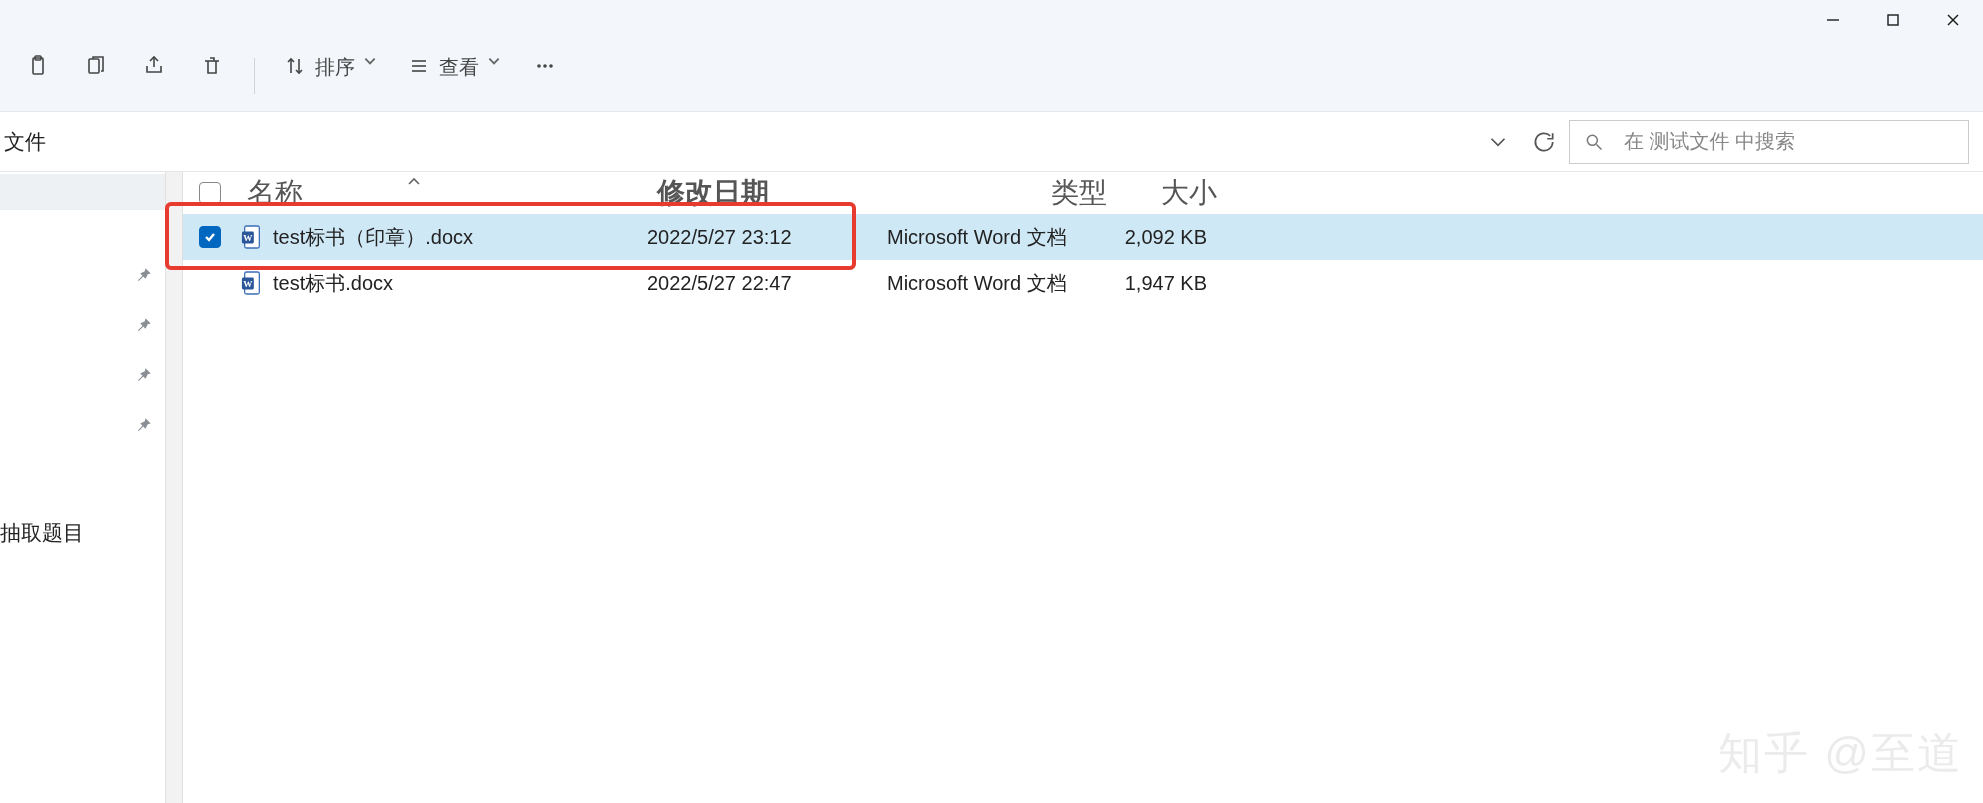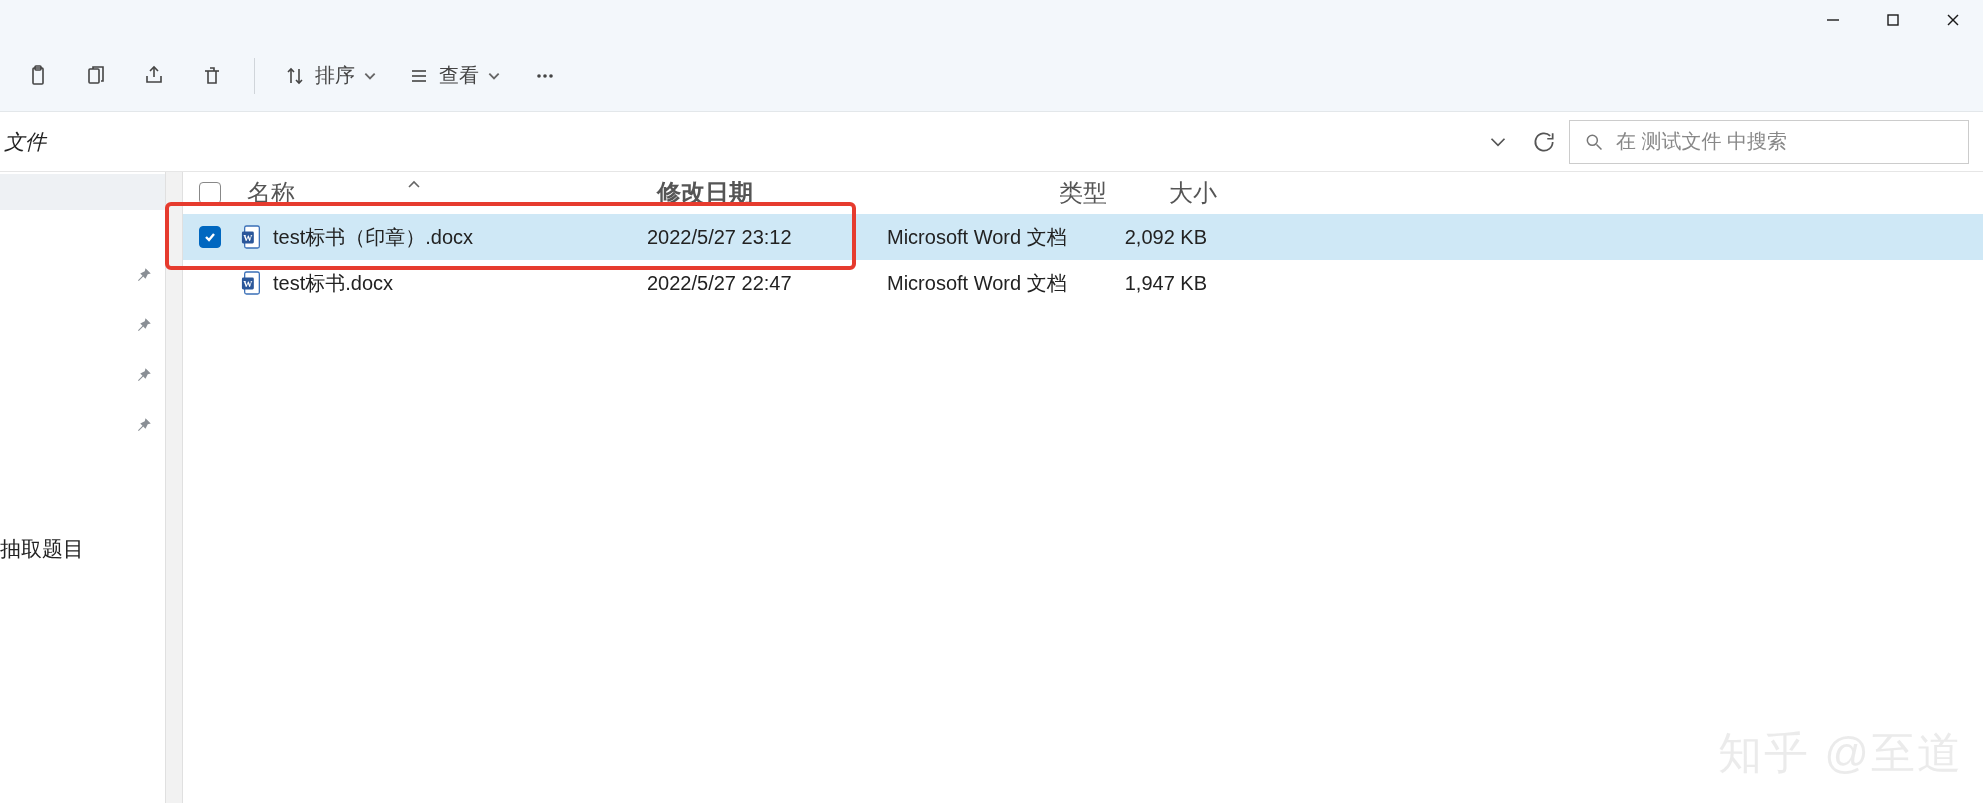--- a/index.html
+++ b/index.html
@@ -6,50 +6,50 @@
   html, body { width: 1983px; height: 803px; font-family: "Segoe UI", "Microsoft YaHei", sans-serif; font-size: 20px; color: #333; overflow: hidden; background: #fff; }
 
   
   .titlebar { height: 40px; background: #f3f7fb; display: flex; justify-content: flex-end; align-items: center; padding-right: 0; }
   .titlebar .winbtn { width: 60px; height: 40px; display: flex; align-items: center; justify-content: center; cursor: pointer; }
   .titlebar .winbtn svg { stroke: #1a1a1a; stroke-width: 1.4; fill: none; }
 
   
   .toolbar { height: 72px; background: #f3f7fb; border-bottom: 1px solid #e3e7ea; display: flex; align-items: center; padding: 0 12px; gap: 6px; }
   .tb-divider { width: 1px; height: 36px; background: #d0d5da; margin: 0 10px; }
-  .tb-btn { height: 44px; padding: 0 12px; display: flex; align-items: center; gap: 8px; border-radius: 4px; cursor: pointer; color: #444; }
+  .tb-btn { height: 44px; padding: 0 12px; display: flex; gap: 8px; border-radius: 4px; cursor: pointer; color: #444; }
   .tb-btn svg { width: 24px; height: 24px; stroke: #444; fill: none; stroke-width: 1.6; }
   .tb-btn.icon-only { padding: 0; width: 52px; justify-content: center; }
   .tb-btn .chev { width: 14px; height: 14px; stroke: #666; }
 
   
   .addr-row { height: 60px; background: #fff; border-bottom: 1px solid #e6e6e6; display: flex; align-items: center; }
   .addr-left { flex: 0 0 165px; display: flex; align-items: center; padding-left: 0; }
   .addr-mid { flex: 1 1 auto; display: flex; align-items: center; justify-content: flex-end; padding-right: 12px; gap: 20px; }
-  .addr-text { font-size: 21px; color: #222; padding-left: 4px; font-style: italic; }
+  .addr-text { font-size: 21px; color: #222; padding-left: 4px; }
   .addr-icon { width: 26px; height: 26px; stroke: #555; fill: none; stroke-width: 1.6; cursor: pointer; }
-  .searchbox { flex: 0 0 400px; height: 44px; border: 1px solid #ccc; display: flex; align-items: center; padding: 12px 14px; gap: 12px; margin-right: 14px; }
+  .searchbox { flex: 0 0 400px; height: 44px; border: 1px solid #ccc; display: flex; align-items: center; padding: 12px 14px; gap: 20px; margin-right: 14px; }
   .searchbox svg { width: 20px; height: 20px; stroke: #777; fill: none; stroke-width: 1.8; }
   .searchbox input { border: none; outline: none; font-size: 20px; color: #555; flex: 1; background: transparent; }
   .searchbox input::placeholder { color: #888; }
 
   
   .body-row { display: flex; height: calc(100% - 172px); }
   .leftpane { flex: 0 0 165px; background: #fff; position: relative; border-right: none; overflow: hidden; }
   .leftpane .pinned-stub { height: 50px; display: flex; align-items: center; justify-content: flex-end; padding-right: 12px; }
   .pin-ico { width: 18px; height: 18px; fill: #8a8f95; }
   .leftpane .stub-sel { background: #eef1f4; height: 36px; margin-top: 2px; }
-  .leftpane .label2 { position: absolute; bottom: 240px; left: 0; font-size: 21px; color: #222; }
+  .leftpane .label2 { position: absolute; bottom: 256px; left: 0; font-size: 21px; color: #222; }
 
   .divider-v { flex: 0 0 18px; background: #f2f2f2; border-left: 1px solid #e0e0e0; border-right: 1px solid #e0e0e0; }
 
   .listpane { flex: 1 1 auto; background: #fff; position: relative; }
 
   
-  .colhdr { height: 42px; display: flex; align-items: center; color: #555; font-size: 24px; border-bottom: 1px solid transparent; }
+  .colhdr { height: 42px; display: flex; align-items: center; color: #555; font-size: 28px; border-bottom: 1px solid transparent; }
   .col-chk { width: 54px; display: flex; justify-content: center; }
   .col-name { width: 420px; position: relative; padding-left: 10px; display:flex; align-items:center; gap:10px;}
   .col-name .sort-caret { position: absolute; left: 170px; top: 2px; }
   .col-mod  { width: 240px; font-weight: bold; }
   .col-type { width: 210px; text-align: right; }
   .col-size { width: 120px; text-align: right; padding-right: 10px; }
 
   .chkbox { width: 22px; height: 22px; border: 1.6px solid #888; border-radius: 4px; display: inline-flex; align-items:center; justify-content:center; background:#fff;}
   .chkbox.checked { background: #0067c0; border-color: #0067c0; }
   .chkbox.checked svg { stroke: #fff; }

